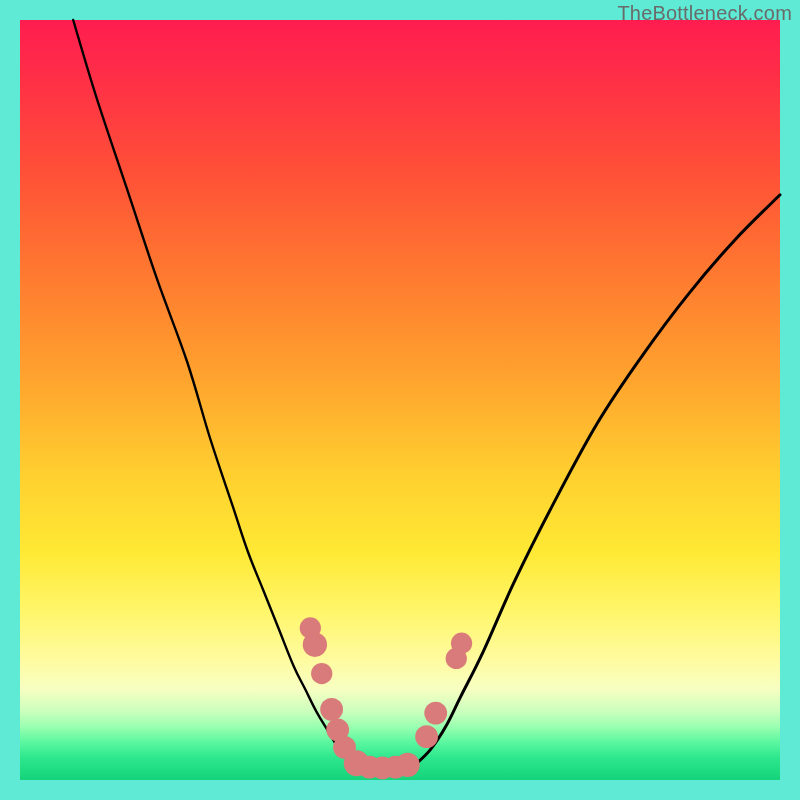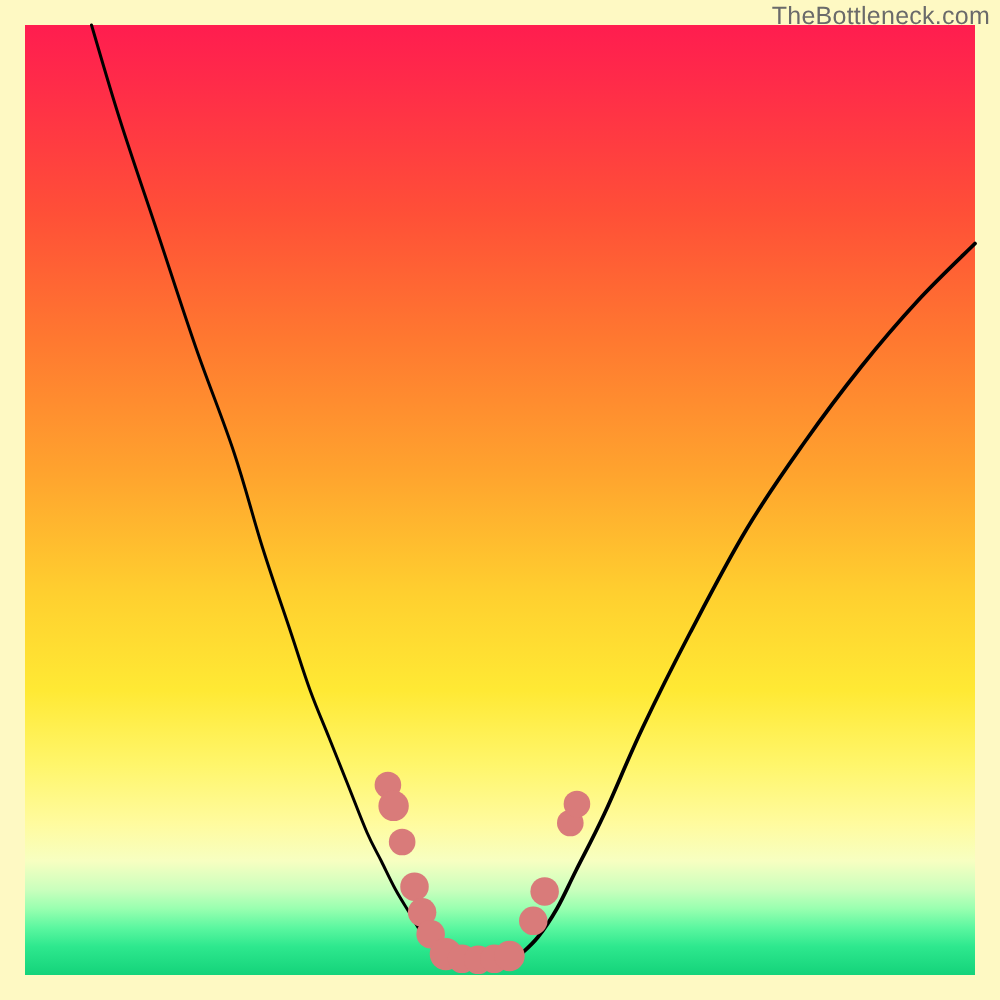--- a/index.html
+++ b/index.html
@@ -10,21 +10,21 @@
     background: #000;
     overflow: hidden;
     font-family: Arial, Helvetica, sans-serif;
   }
   .frame {
     position: absolute;
     left: 0;
     top: 0;
     width: 800px;
     height: 800px;
-    background: #fef9c3;
+    background: #5eead4;
   }
   .plot-area {
     position: absolute;
     left: 20px;
     top: 20px;
     width: 760px;
     height: 760px;
     background: linear-gradient(
       to bottom,
       #ff1d4f 0%,

